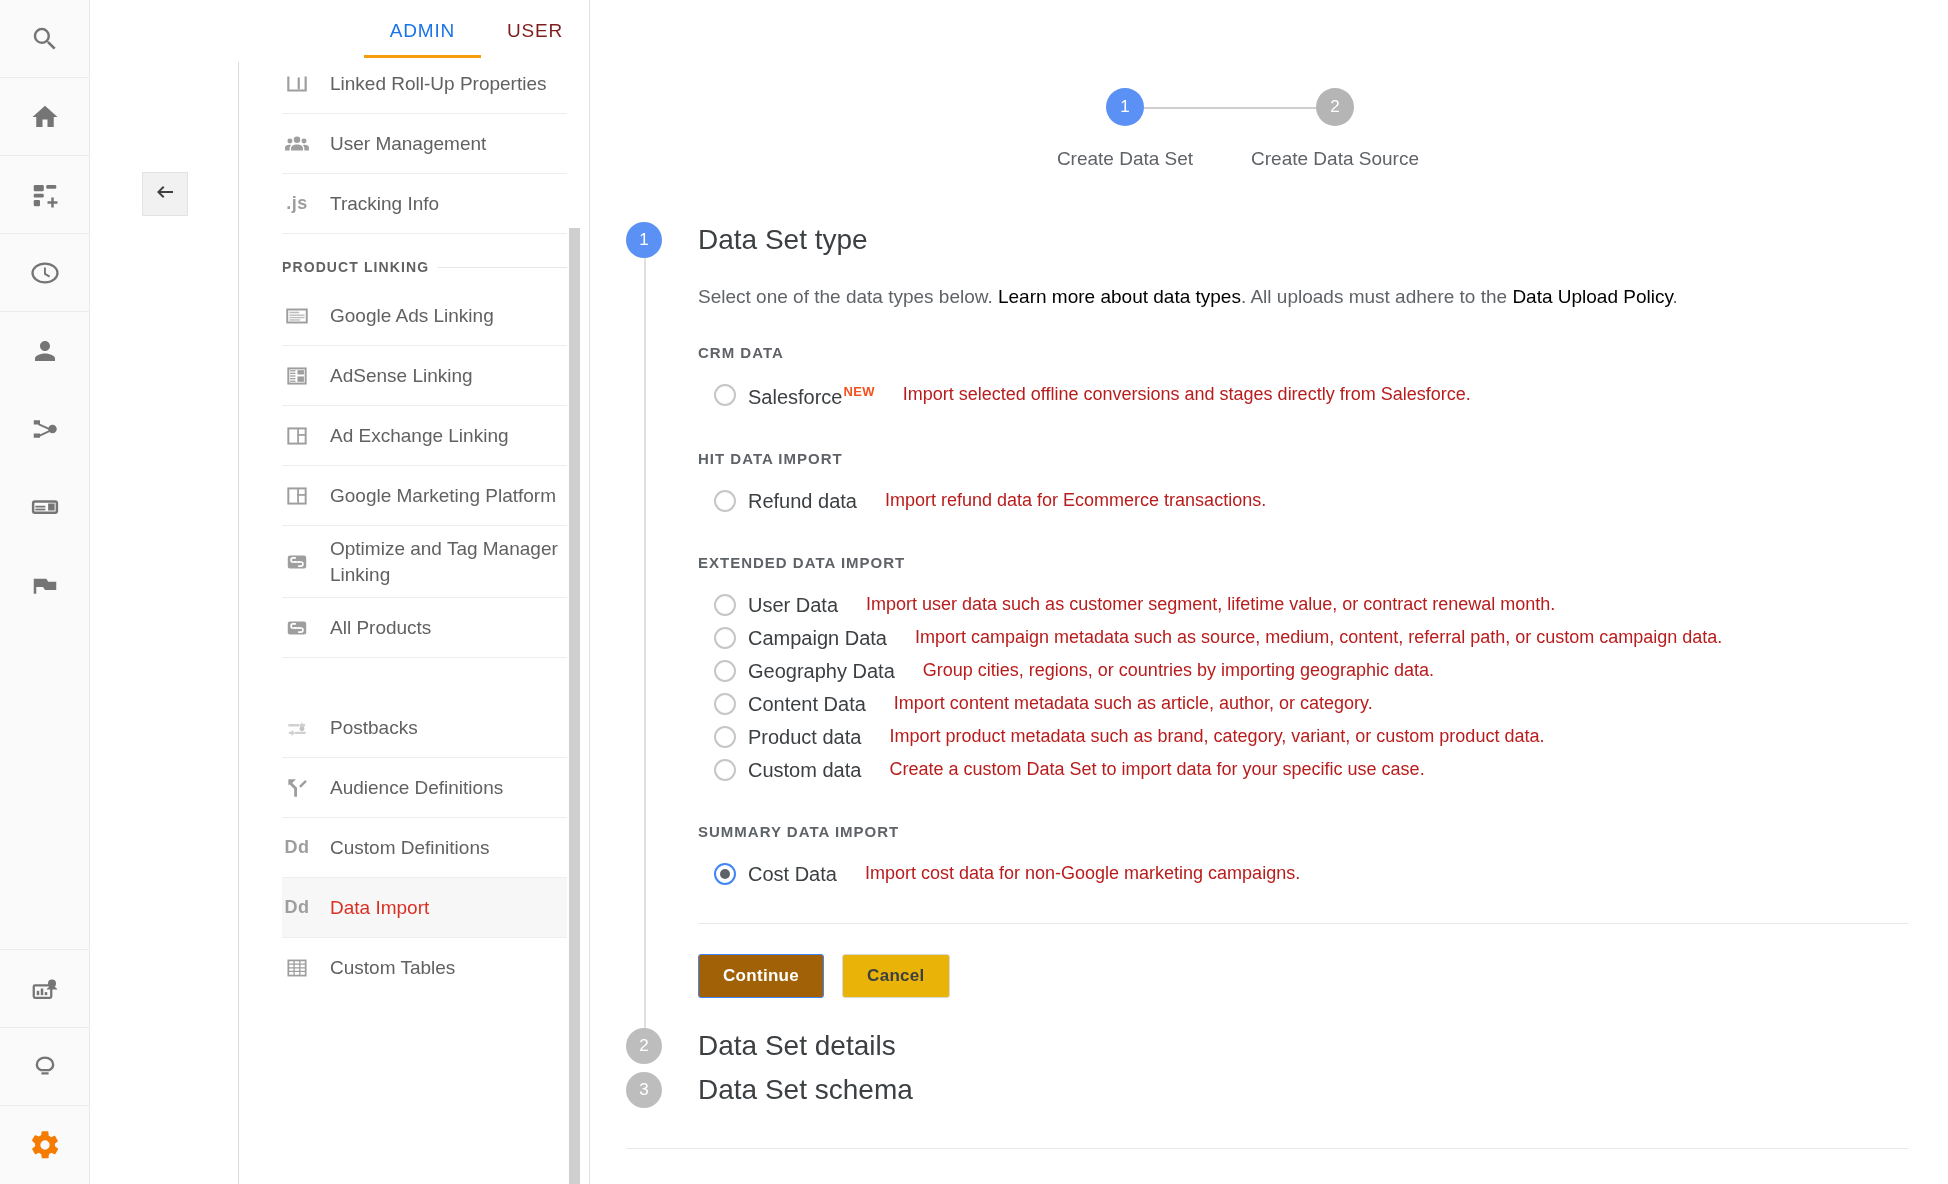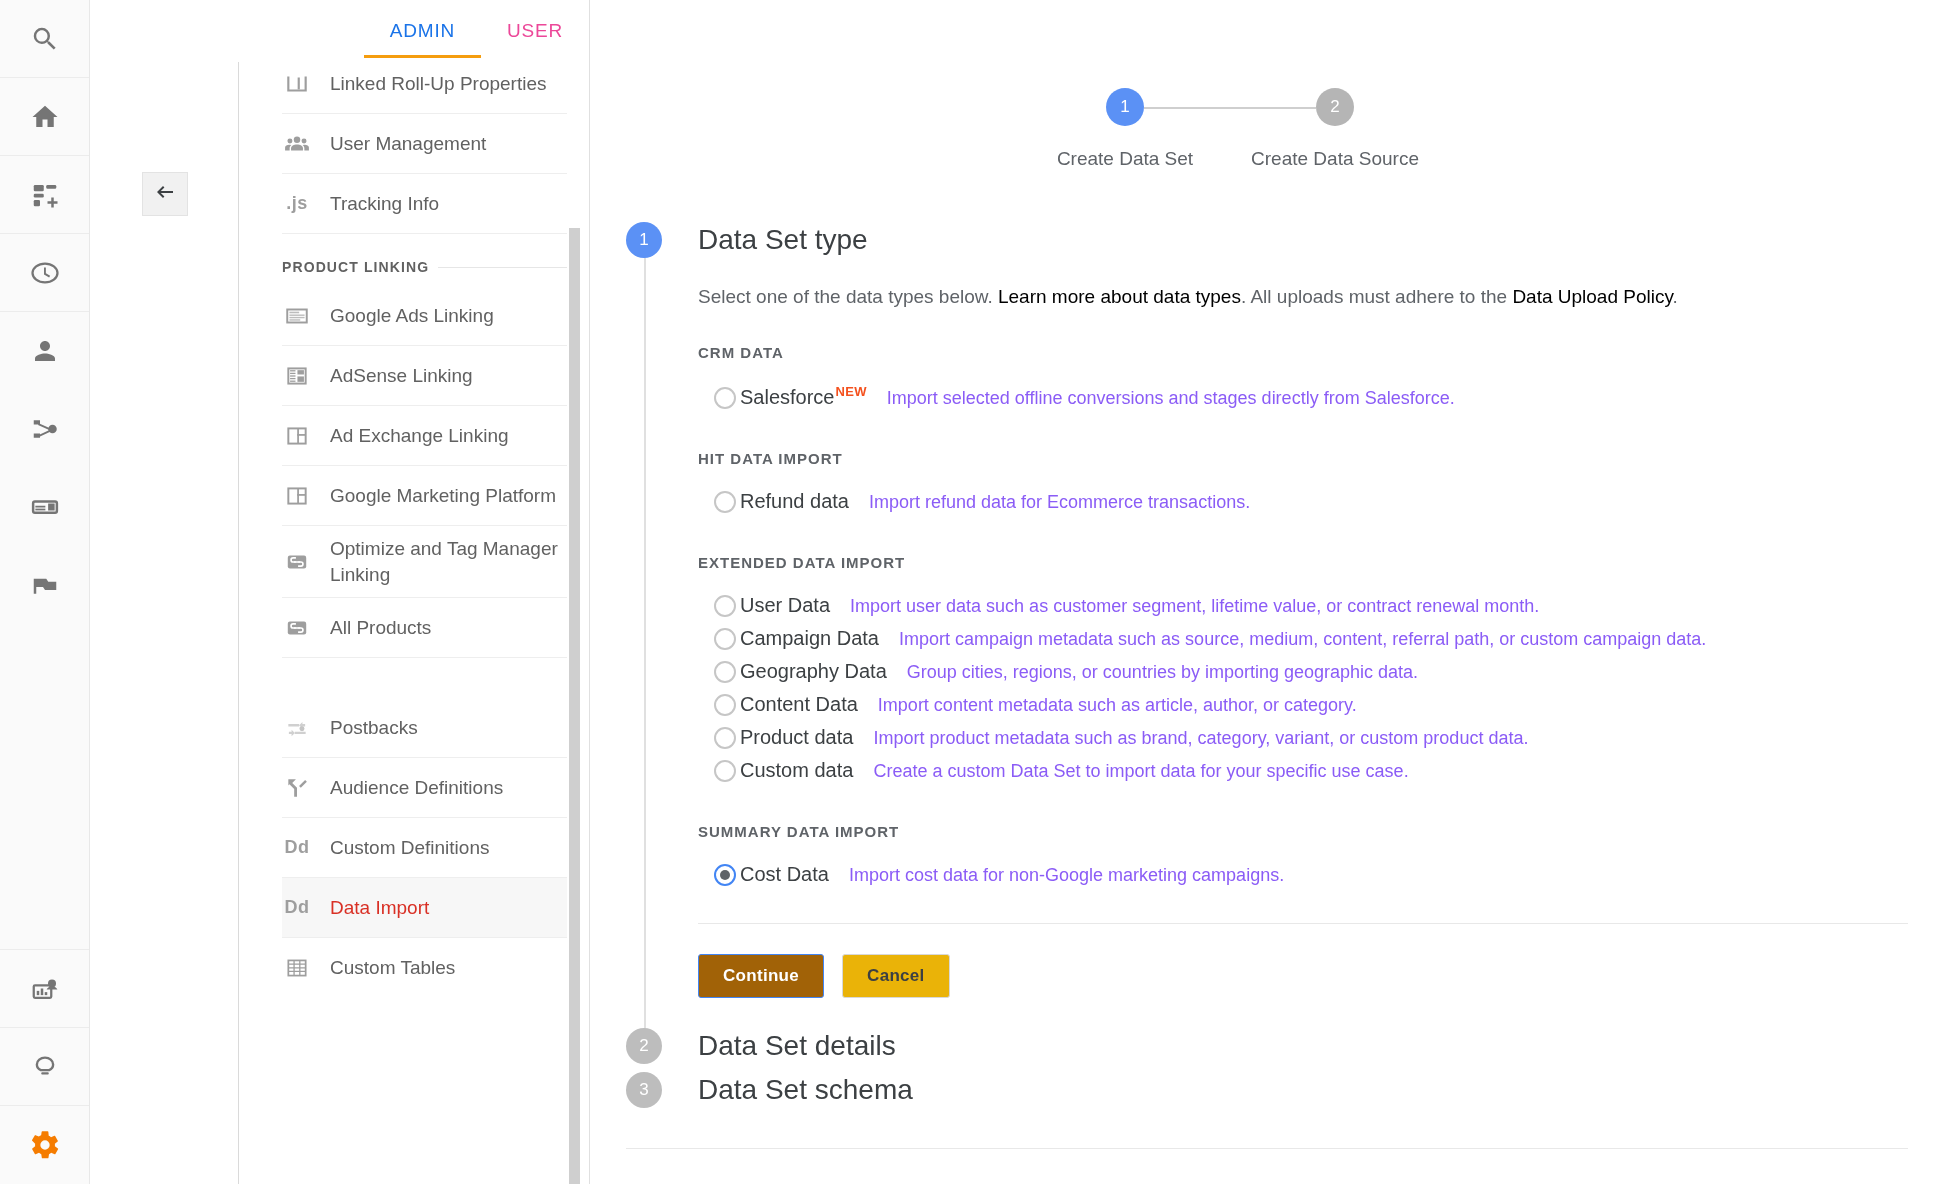--- a/index.html
+++ b/index.html
@@ -37,21 +37,21 @@
     width: 500px; flex: 0 0 500px; height: 1184px;
     position: relative; background: #fff;
     border-right: 1px solid #e0e0e0;
   }
   .tabs {
     height: 58px; display: flex; align-items: flex-end;
     padding-left: 0; position: relative; background: #fff; justify-content: flex-end;
   }
   .tab {
     font-size: 19px; letter-spacing: .8px; padding: 0 26px 16px 26px;
-    color: #ec4899; cursor: pointer; position: relative; font-weight: 400;
+    color: #7f1d1d; cursor: pointer; position: relative; font-weight: 400;
   }
   .tab.active { color: #1a73e8; }
   .tab.active::after {
     content: ""; position: absolute; left: 0; right: 0; bottom: 0;
     height: 3px; background: #f59d0e;
   }
 
   
   .collapse-btn {
     position: absolute; left: 52px; top: 172px;
@@ -156,36 +156,36 @@
   .sec-desc { font-size: 19px; color: #5f6368; line-height: 26px; margin-bottom: 34px; }
   .sec-desc a { color: #000000; text-decoration: none; }
 
   .group-head {
     font-size: 15px; font-weight: 700; letter-spacing: 1px; color: #5f6368;
     margin: 0 0 18px 0;
   }
   .group { margin-bottom: 36px; }
   .group.tight { margin-bottom: 32px; }
 
-  .opt { display: flex; align-items: flex-end; gap: 4px; padding: 5px 0 5px 16px; cursor: pointer; }
+  .opt { display: flex; align-items: flex-start; gap: 12px; padding: 5px 0 5px 16px; cursor: pointer; }
   .radio {
     width: 22px; height: 22px; border-radius: 50%;
     border: 2px solid #c6c6c6; flex: 0 0 22px; position: relative; background: #fff;
   }
   .radio.checked { border-color: #4285f4; }
   .radio.checked::after {
     content: ""; position: absolute; left: 4px; top: 4px;
     width: 10px; height: 10px; border-radius: 50%; background: #5f6368;
   }
   .opt-label { font-size: 20px; color: #3c4043; white-space: nowrap; position: relative; }
   .badge-new {
     font-size: 13px; font-weight: 700; color: #f4511e; vertical-align: super;
     letter-spacing: .3px; margin-left: 1px;
   }
-  .opt-desc { font-size: 18px; color: #8b5cf6; margin-left: 16px; }
+  .opt-desc { font-size: 18px; color: #b91c1c; margin-left: 16px; }
 
   .divider { height: 1px; background: #e8e8e8; margin: 6px 0 30px 0; }
 
   .btns { display: flex; gap: 18px; margin-bottom: 26px; }
   .btn {
     font-family: "Liberation Sans", sans-serif;
     font-size: 17px; font-weight: 700; letter-spacing: .3px;
     padding: 0 24px; height: 44px; border-radius: 3px; cursor: pointer;
     display: flex; align-items: center; justify-content: center;
   }

